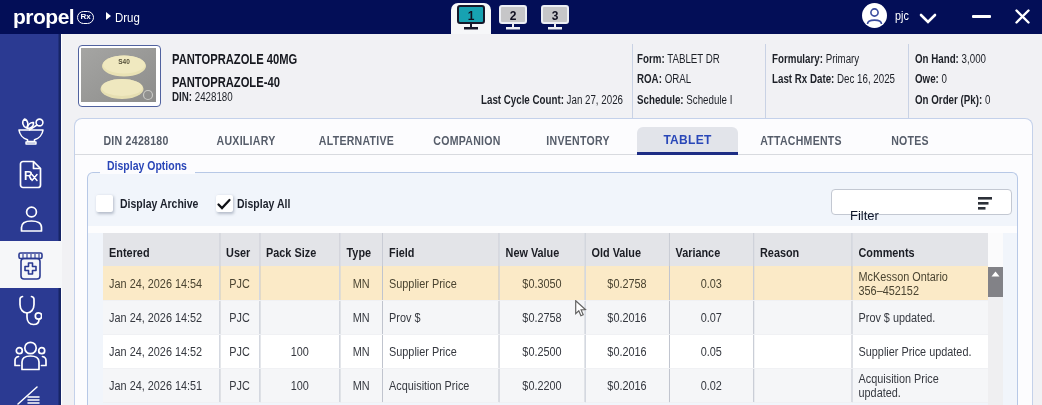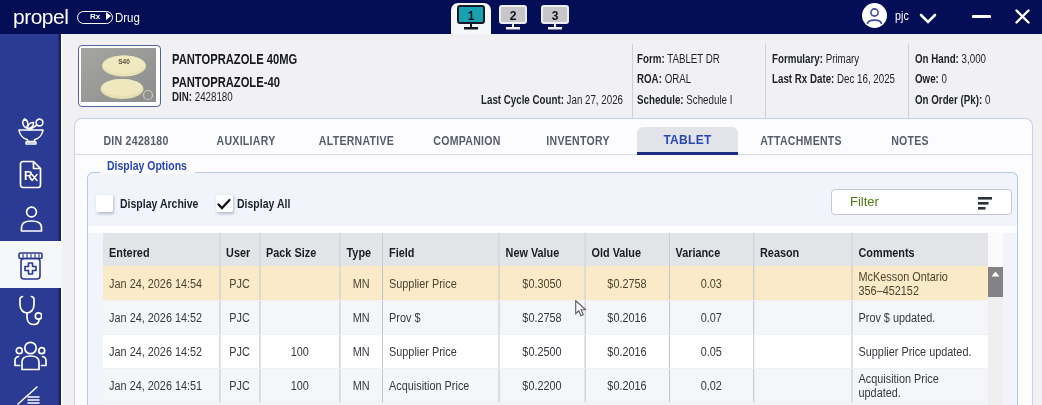--- a/index.html
+++ b/index.html
@@ -2,22 +2,22 @@
 <html><head>
 <meta charset="utf-8">
 <style>
 * { margin:0; padding:0; box-sizing:border-box; }
 html,body { width:1042px; height:405px; overflow:hidden; font-family:"Liberation Sans", sans-serif; }
 body { position:relative; background:#f1f1f4; }
 .abs { position:absolute; }
 
 
 #topbar { left:0; top:0; width:1042px; height:34px; background:#030e57; }
-#logo { left:13px; top:5px; color:#fff; font-weight:normal; font-size:21px; letter-spacing:-0.5px; }
-#rxbadge { left:77px; top:11px; width:36px; height:13px; border:1.4px solid #fff; border-radius:7px; color:#fff; font-size:8px; font-weight:bold; text-align:center; line-height:10px; }
+#logo { left:13px; top:5px; color:#fff; font-weight:bold; font-size:21px; letter-spacing:-0.5px; }
+#rxbadge { left:77px; top:11px; width:17px; height:13px; border:1.4px solid #fff; border-radius:7px; color:#fff; font-size:8px; font-weight:bold; text-align:center; line-height:10px; }
 #crumb-arrow { left:106px; top:12px; width:0; height:0; border-left:5px solid #fff; border-top:4px solid transparent; border-bottom:4px solid transparent; }
 #crumb { left:115px; top:10px; color:#fff; font-size:13.5px; transform:scaleX(0.85); transform-origin:left top; }
 .tabwhite { left:451px; top:3px; width:40px; height:31px; background:#f6f7f9; border-radius:7px 7px 0 0; }
 .mon { position:absolute; width:26px; height:26px; }
 .mon svg { display:block; }
 #avatar { left:862px; top:3px; width:25px; height:25px; background:#fff; border-radius:50%; }
 #pjc { left:895px; top:8px; color:#fff; font-size:13.5px; transform:scaleX(0.8); transform-origin:left top; }
 .topicon { position:absolute; }
 
 
@@ -37,21 +37,21 @@
 .tab { position:absolute; top:127px; height:28px; line-height:28px; text-align:center; font-size:12px; font-weight:bold; color:#565d6a; letter-spacing:0.3px; transform:scaleX(0.88); transform-origin:center top; }
 #tabsel { left:637px; top:127px; width:101px; height:28px; background:#e2e4ea; border-radius:6px 6px 0 0; border-bottom:3px solid #1d2d85; text-align:center; line-height:27px; font-size:12px; font-weight:bold; color:#2947b8; letter-spacing:0.3px; }
 
 
 #fieldset { left:87px; top:172px; width:931px; height:238px; border:1px solid #b7c8e6; border-bottom:none; border-radius:6px 6px 0 0; background:#f1f5fb; }
 #legend-notch { left:100px; top:171px; width:95px; height:3px; background:#fcfcfe; }
 #legend { left:107px; top:159px; font-size:12.5px; font-weight:bold; color:#2a46b8; transform:scaleX(0.84); transform-origin:left top; }
 .cb { position:absolute; width:17px; height:17px; background:#fff; border-radius:2px; box-shadow:1px 1.5px 3px rgba(130,140,160,0.55); }
 .cblabel { position:absolute; font-size:12.5px; font-weight:bold; color:#1b1f2a; transform:scaleX(0.84); transform-origin:left top; white-space:nowrap; }
 #filterbox { left:831px; top:189px; width:181px; height:26px; background:#fff; border:1px solid #c3c8d2; border-radius:4px; }
-#filterph { left:850px; top:194px; font-size:13px; color:#4d7c0f; }
+#filterph { left:850px; top:208px; font-size:13px; color:#0f172a; }
 
 
 #tbl { left:103px; top:233px; width:1018px; transform:scaleX(0.8694); transform-origin:left top; }
 table { border-collapse:collapse; table-layout:fixed; width:1018px; font-size:12.5px; }
 th { background:#e3e4e8; height:33px; font-weight:bold; color:#1b1d24; text-align:left; padding-left:7px; padding-top:6px; vertical-align:middle; border-right:1.2px solid #c6c9d2; }
 td { height:34px; color:#35383f; padding-left:7px; padding-top:2px; border-right:1.2px solid #b9bdc7; border-bottom:1px solid #f0f1f4; white-space:nowrap; overflow:hidden; }
 th:last-child, td:last-child { border-right:none; }
 tr.hl td { background:#fbeac7; color:#4a4431; }
 tr.even td { background:#f5f6f8; }
 tr.odd td { background:#ffffff; }

